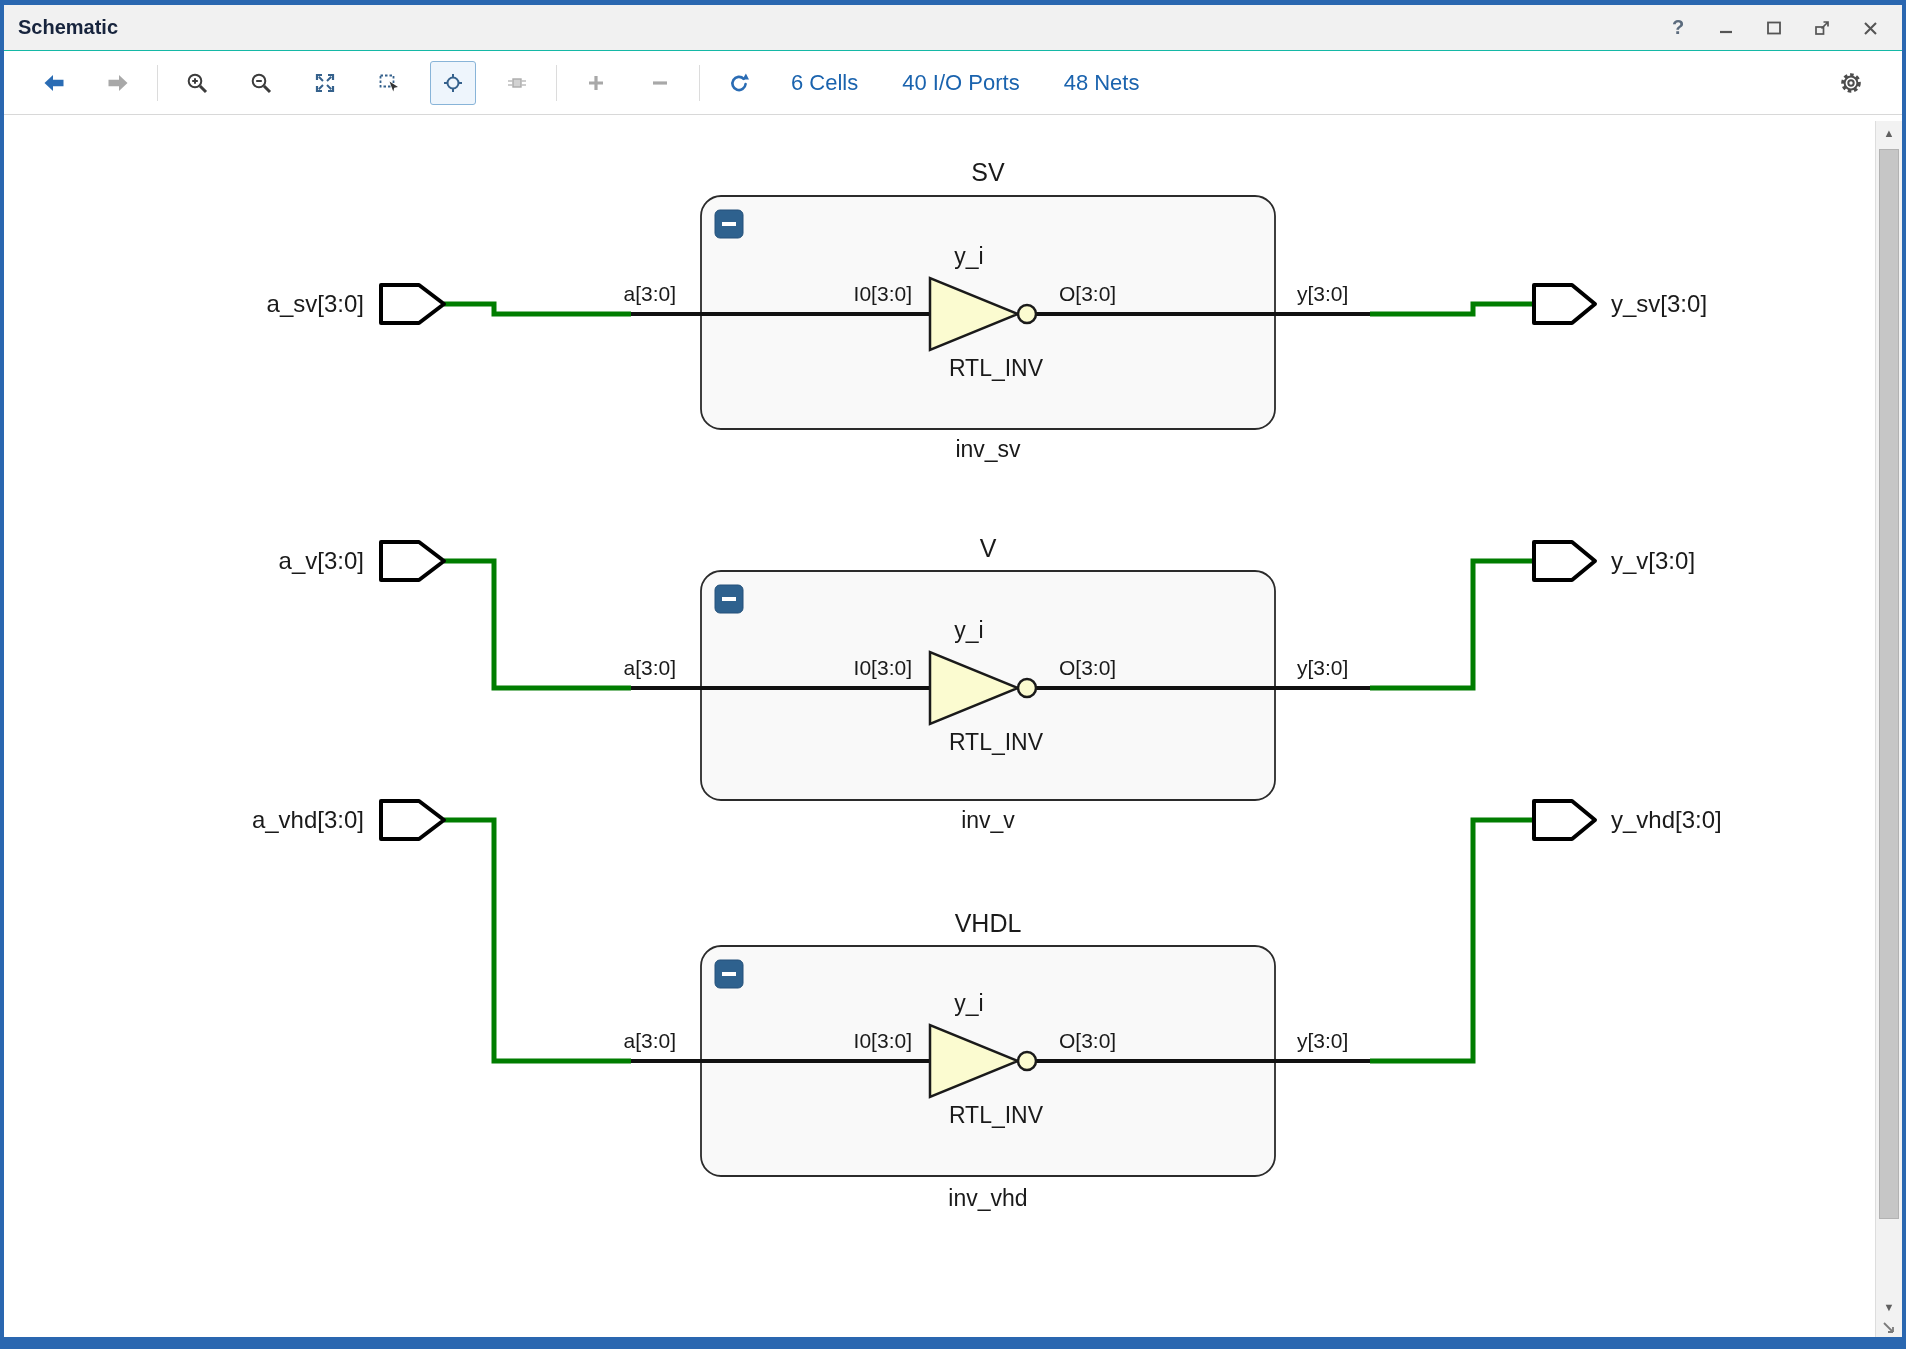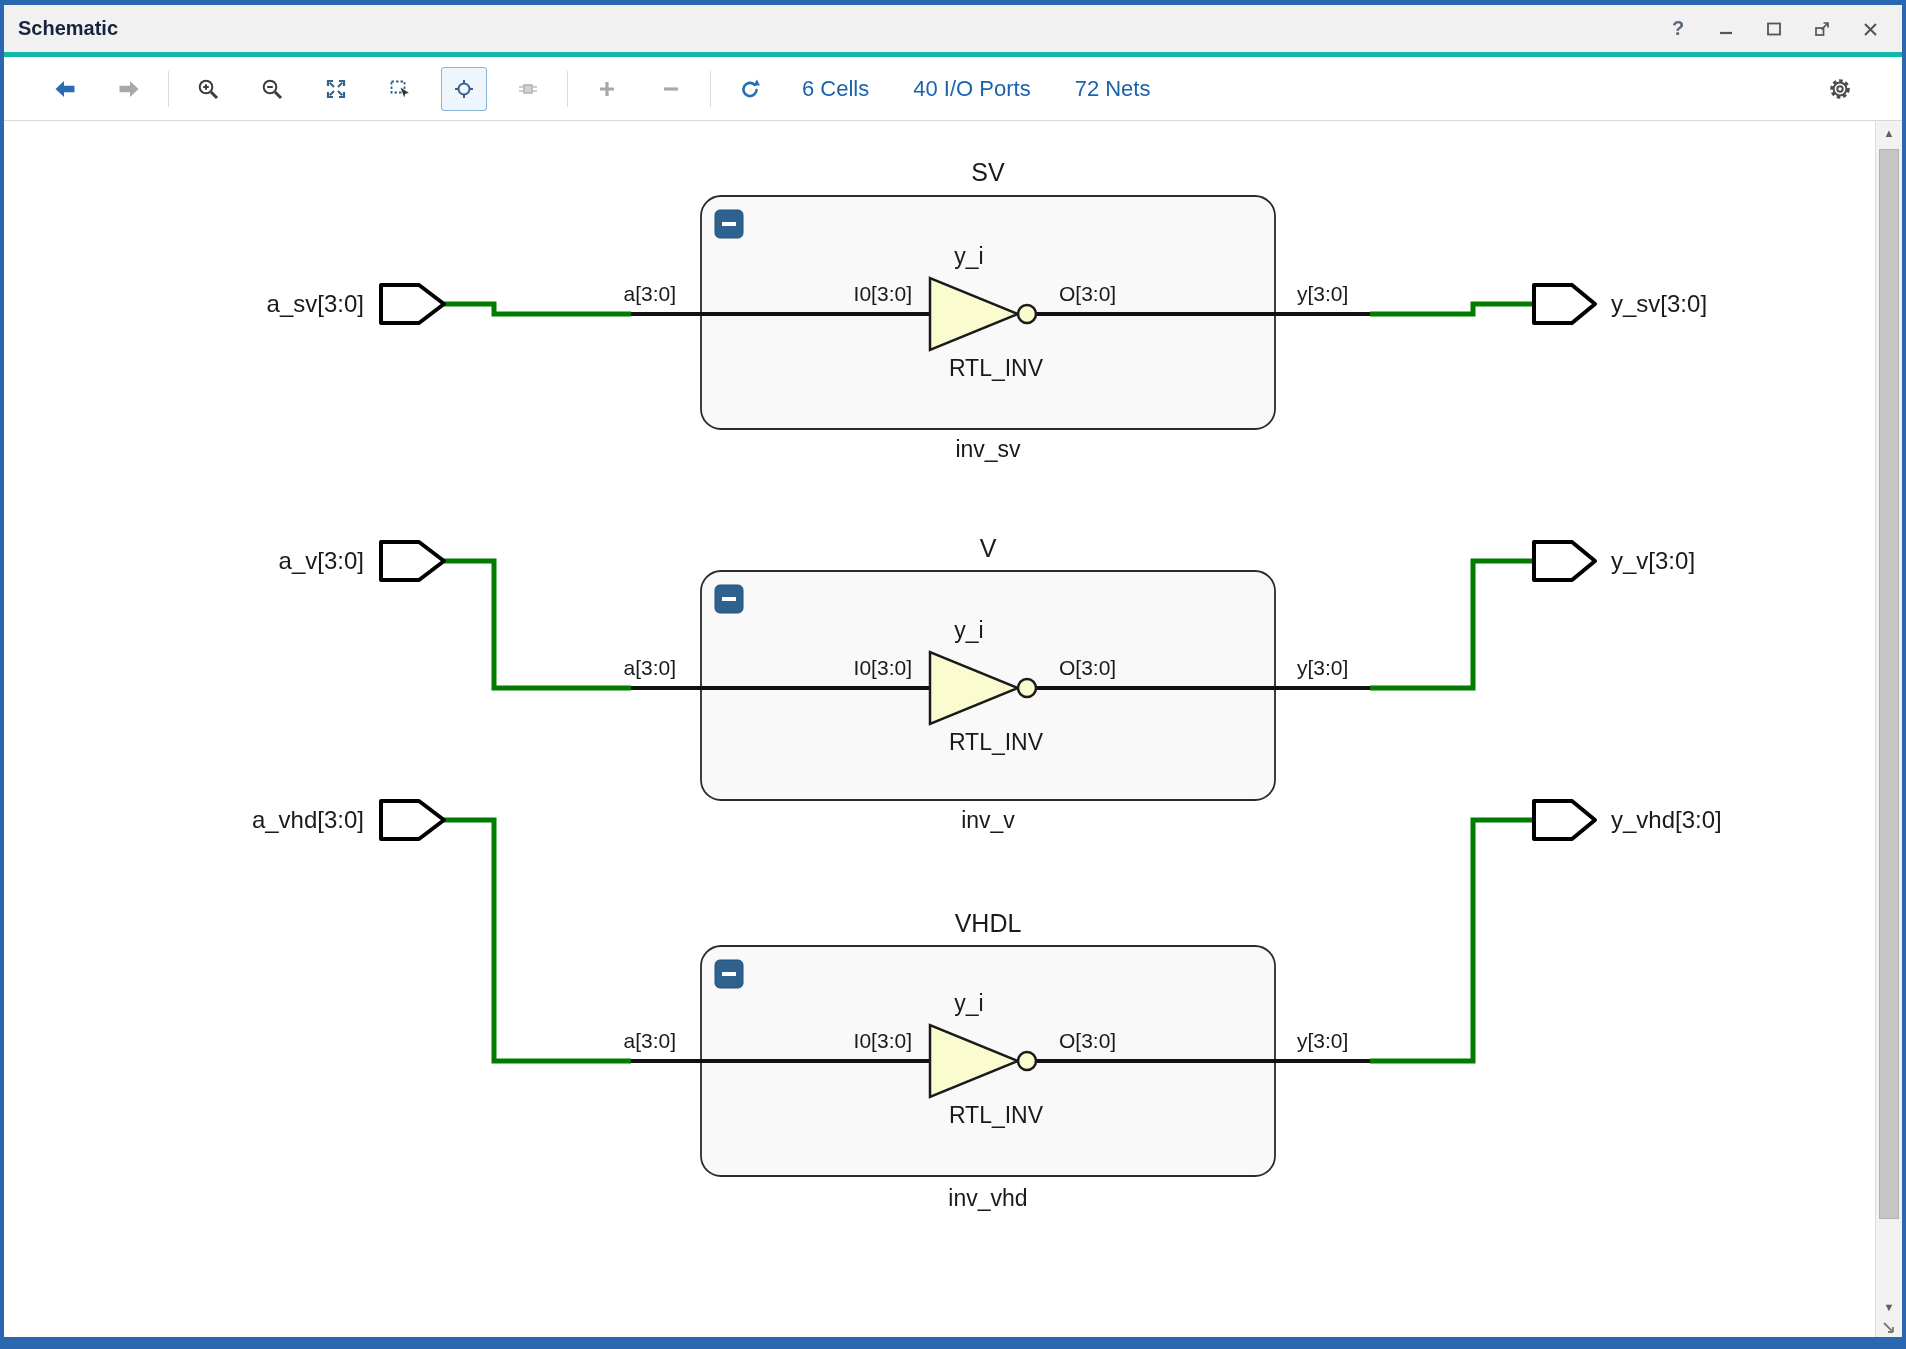--- a/index.html
+++ b/index.html
@@ -4,31 +4,31 @@
 <style>
   html,body{margin:0;padding:0;}
   body{
     width:1906px;height:1349px;box-sizing:border-box;
     border:4px solid #2a67b0;border-top-width:5px;border-bottom-width:12px;
     background:#fff;position:relative;overflow:hidden;
     font-family:"Liberation Sans",sans-serif;
   }
   
   .titlebar{
-    height:52px;background:#f1f1f1;display:flex;align-items:center;
-    border-bottom:5px solid #14b8a6;padding:0 14px;box-sizing:border-box;
+    height:46px;background:#f1f1f1;display:flex;align-items:center;
+    border-bottom:1px solid #14b8a6;padding:0 14px;box-sizing:border-box;
   }
   .title-text{font-size:20px;font-weight:bold;color:#17243d;}
   .win-controls{margin-left:auto;display:flex;align-items:center;gap:24px;padding-right:6px;}
   .win-btn{width:24px;height:24px;display:flex;align-items:center;justify-content:center;cursor:default;}
   .help-glyph{font-size:20px;color:#5b6b7d;font-weight:bold;}
   
   .toolbar{
     height:64px;background:#fff;border-bottom:1px solid #d8d8d8;
-    display:flex;align-items:center;padding:0 29px;box-sizing:border-box;
+    display:flex;align-items:center;padding:0 18px;box-sizing:border-box;
   }
   .tbtn{width:46px;height:44px;display:flex;align-items:center;justify-content:center;
     border-radius:3px;margin:0 9px;box-sizing:border-box;}
   .tbtn.selected{background:#eef5fc;border:1px solid #88b4d8;}
   .sep{width:1px;height:36px;background:#dcdcdc;margin:0 7px;}
   .tlink{color:#1a63ae;font-size:22px;margin-right:44px;cursor:pointer;white-space:nowrap;}
   .gear-wrap{margin-left:auto;margin-right:10px;}
   
   .canvas{
     position:absolute;left:0;right:0;top:116px;bottom:0;background:#fff;
@@ -148,21 +148,21 @@
   </div>
   <div class="sep"></div>
   <div class="tbtn">
     <svg width="24" height="24">
       <path d="M18.6 13a6.6 6.6 0 1 1-1.9-5.2" stroke="#2a6cb4" stroke-width="2.6" fill="none" stroke-linecap="round"></path>
       <polygon points="15.4,8.4 22,8.4 18.9,2.6" fill="#2a6cb4"></polygon>
     </svg>
   </div>
   <span class="tlink" style="margin-left:20px;">6 Cells</span>
   <span class="tlink">40 I/O Ports</span>
-  <span class="tlink">72 Nets</span>
+  <span class="tlink">48 Nets</span>
   <div class="tbtn gear-wrap">
     <svg width="26" height="26">
       <circle cx="13" cy="13" r="8" fill="none" stroke="#4d4d4d" stroke-width="3.6" stroke-dasharray="3.4 2.7"></circle>
       <circle cx="13" cy="13" r="6.4" fill="none" stroke="#4d4d4d" stroke-width="2"></circle>
       <circle cx="13" cy="13" r="2.7" fill="none" stroke="#4d4d4d" stroke-width="2"></circle>
     </svg>
   </div>
 </div>
 
 <div class="canvas">

